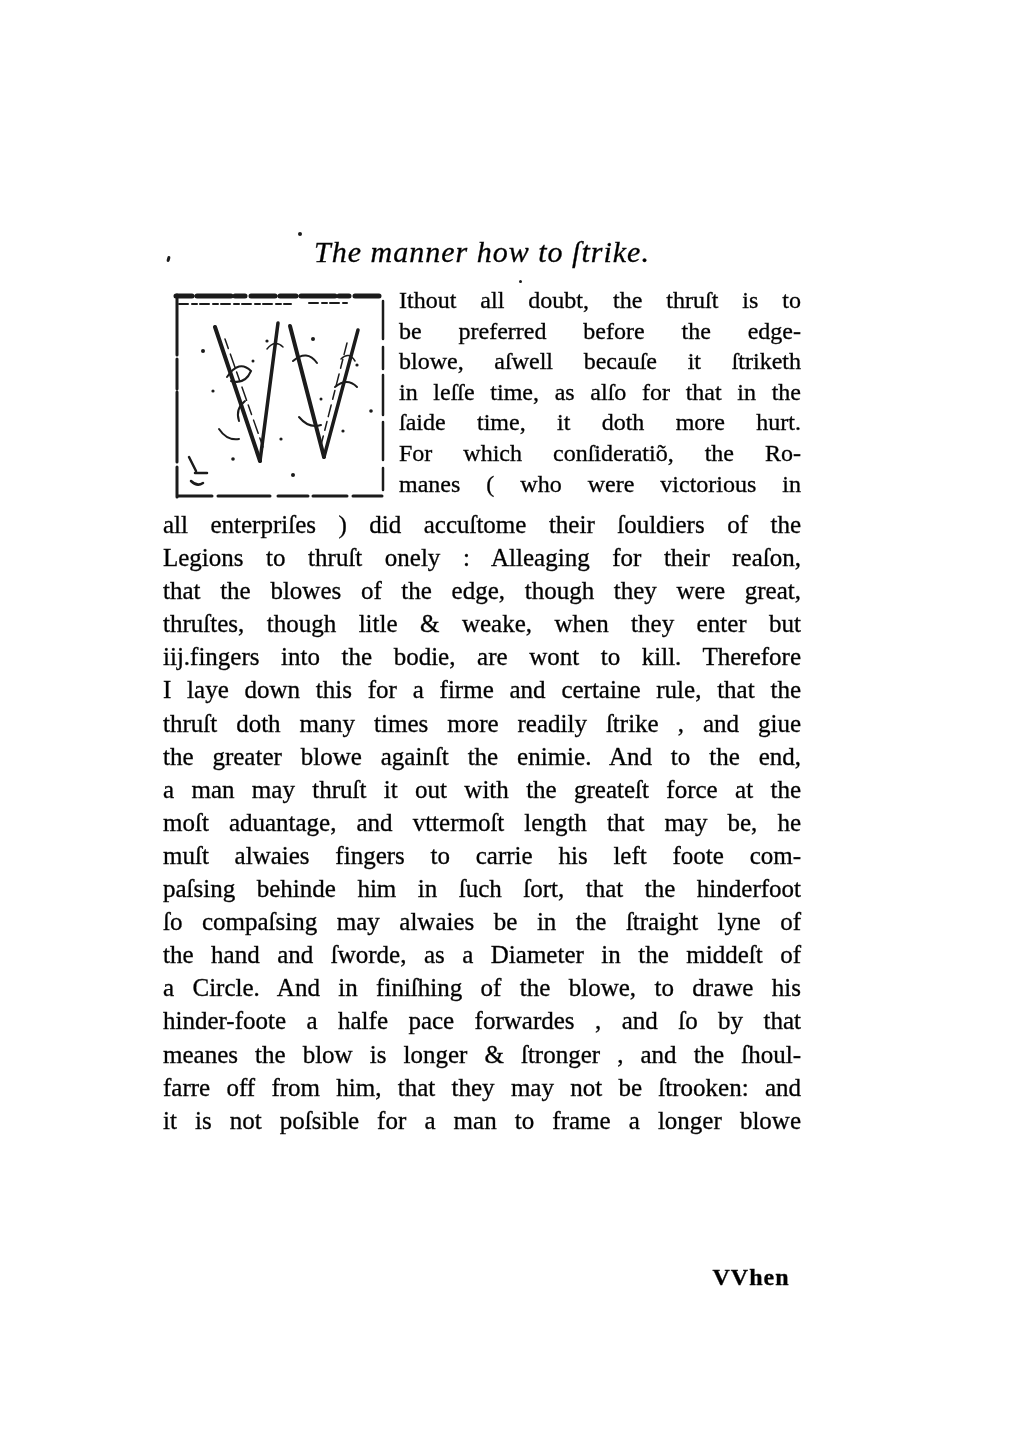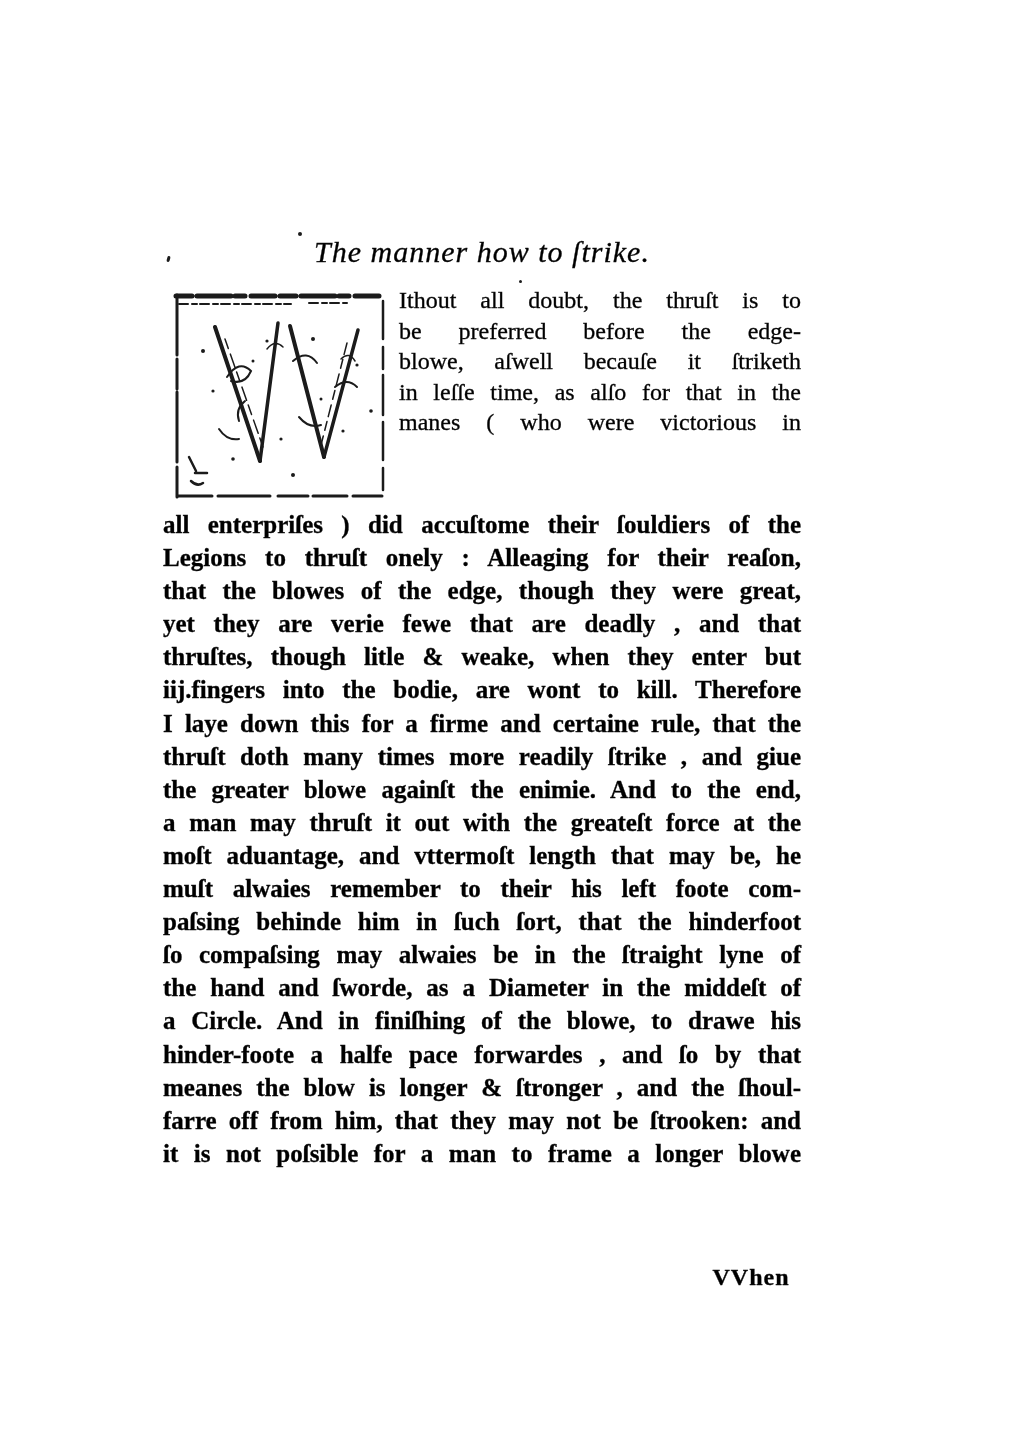--- a/index.html
+++ b/index.html
@@ -25,21 +25,21 @@
   }
   .intro-col{
     position:absolute; left:399px; top:263px; width:402px;
     font-size:24px;
   }
   .intro-col .line{ height:30.6px; line-height:30.6px; }
   .body-col{
     position:absolute; left:163px; top:486px; width:638px;
     font-size:25px;
   }
-  .body-col .line{ height:33.1px; line-height:33.1px;font-weight:bold; }
+  .body-col .line{ height:33.1px; line-height:33.1px; }
   .line{
     text-align:justify;
     -moz-text-align-last:justify;
     text-align-last:justify;
     white-space:normal;
     overflow:visible;
   }
   .line.flush{ text-align-last:left; }
   .catchword{
     position:absolute; left:700px; top:1240px; width:102px;
@@ -102,36 +102,37 @@
           <circle cx="110" cy="150" r="1.6"></circle>
       </g>
     </svg>
   </div>
 
   <div class="intro-col">
     <div class="line">Ithout all doubt, the thruſt is to</div>
     <div class="line">be preferred before the edge-</div>
     <div class="line">blowe, aſwell becauſe it ſtriketh</div>
     <div class="line">in leſſe time, as alſo for that in the</div>
+    <div class="line">ſaide time, it doth more hurt.</div>
+    <div class="line">For which conſideratiõ, the Ro-</div>
     <div class="line">manes ( who were victorious in</div>
   </div>
 
   <div class="body-col">
     <div class="line">all enterpriſes ) did accuſtome their ſouldiers of the</div>
     <div class="line">Legions to thruſt onely : Alleaging for their reaſon,</div>
     <div class="line">that the blowes of the edge, though they were great,</div>
-    <div class="line">yet they are verie fewe that are deadly , and that</div>
     <div class="line">thruſtes, though litle &amp; weake, when they enter but</div>
     <div class="line">iij.fingers into the bodie, are wont to kill. Therefore</div>
     <div class="line">I laye down this for a firme and certaine rule, that the</div>
     <div class="line">thruſt doth many times more readily ſtrike , and giue</div>
     <div class="line">the greater blowe againſt the enimie. And to the end,</div>
     <div class="line">a man may thruſt it out with the greateſt force at the</div>
     <div class="line">moſt aduantage, and vttermoſt length that may be, he</div>
-    <div class="line">muſt alwaies remember to their his left foote com-</div>
+    <div class="line">muſt alwaies fingers to carrie his left foote com-</div>
     <div class="line">paſsing behinde him in ſuch ſort, that the hinderfoot</div>
     <div class="line">ſo compaſsing may alwaies be in the ſtraight lyne of</div>
     <div class="line">the hand and ſworde, as a Diameter in the middeſt of</div>
     <div class="line">a Circle. And in finiſhing of the blowe, to drawe his</div>
     <div class="line">hinder-foote a halfe pace forwardes , and ſo by that</div>
     <div class="line">meanes the blow is longer &amp; ſtronger , and the ſhoul-</div>
     <div class="line">farre off from him, that they may not be ſtrooken: and</div>
     <div class="line">it is not poſsible for a man to frame a longer blowe</div>
   </div>
 

